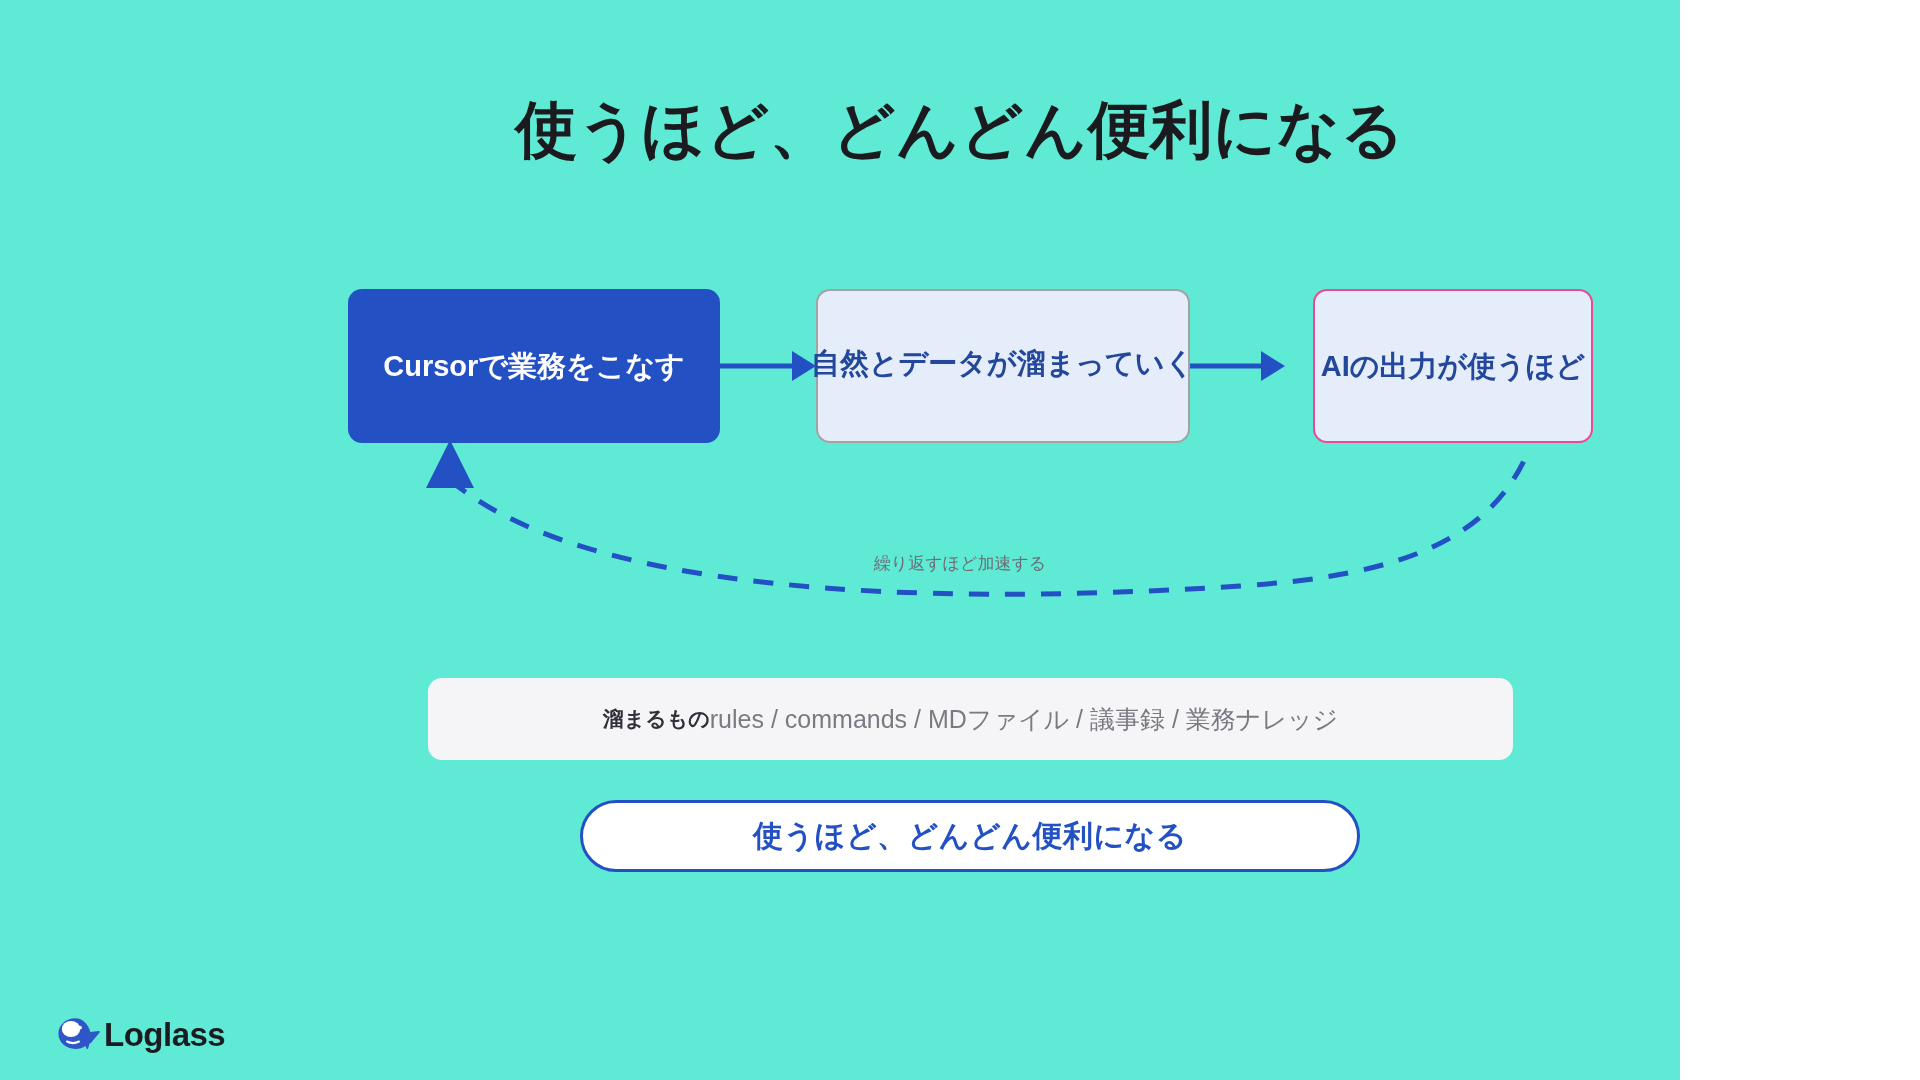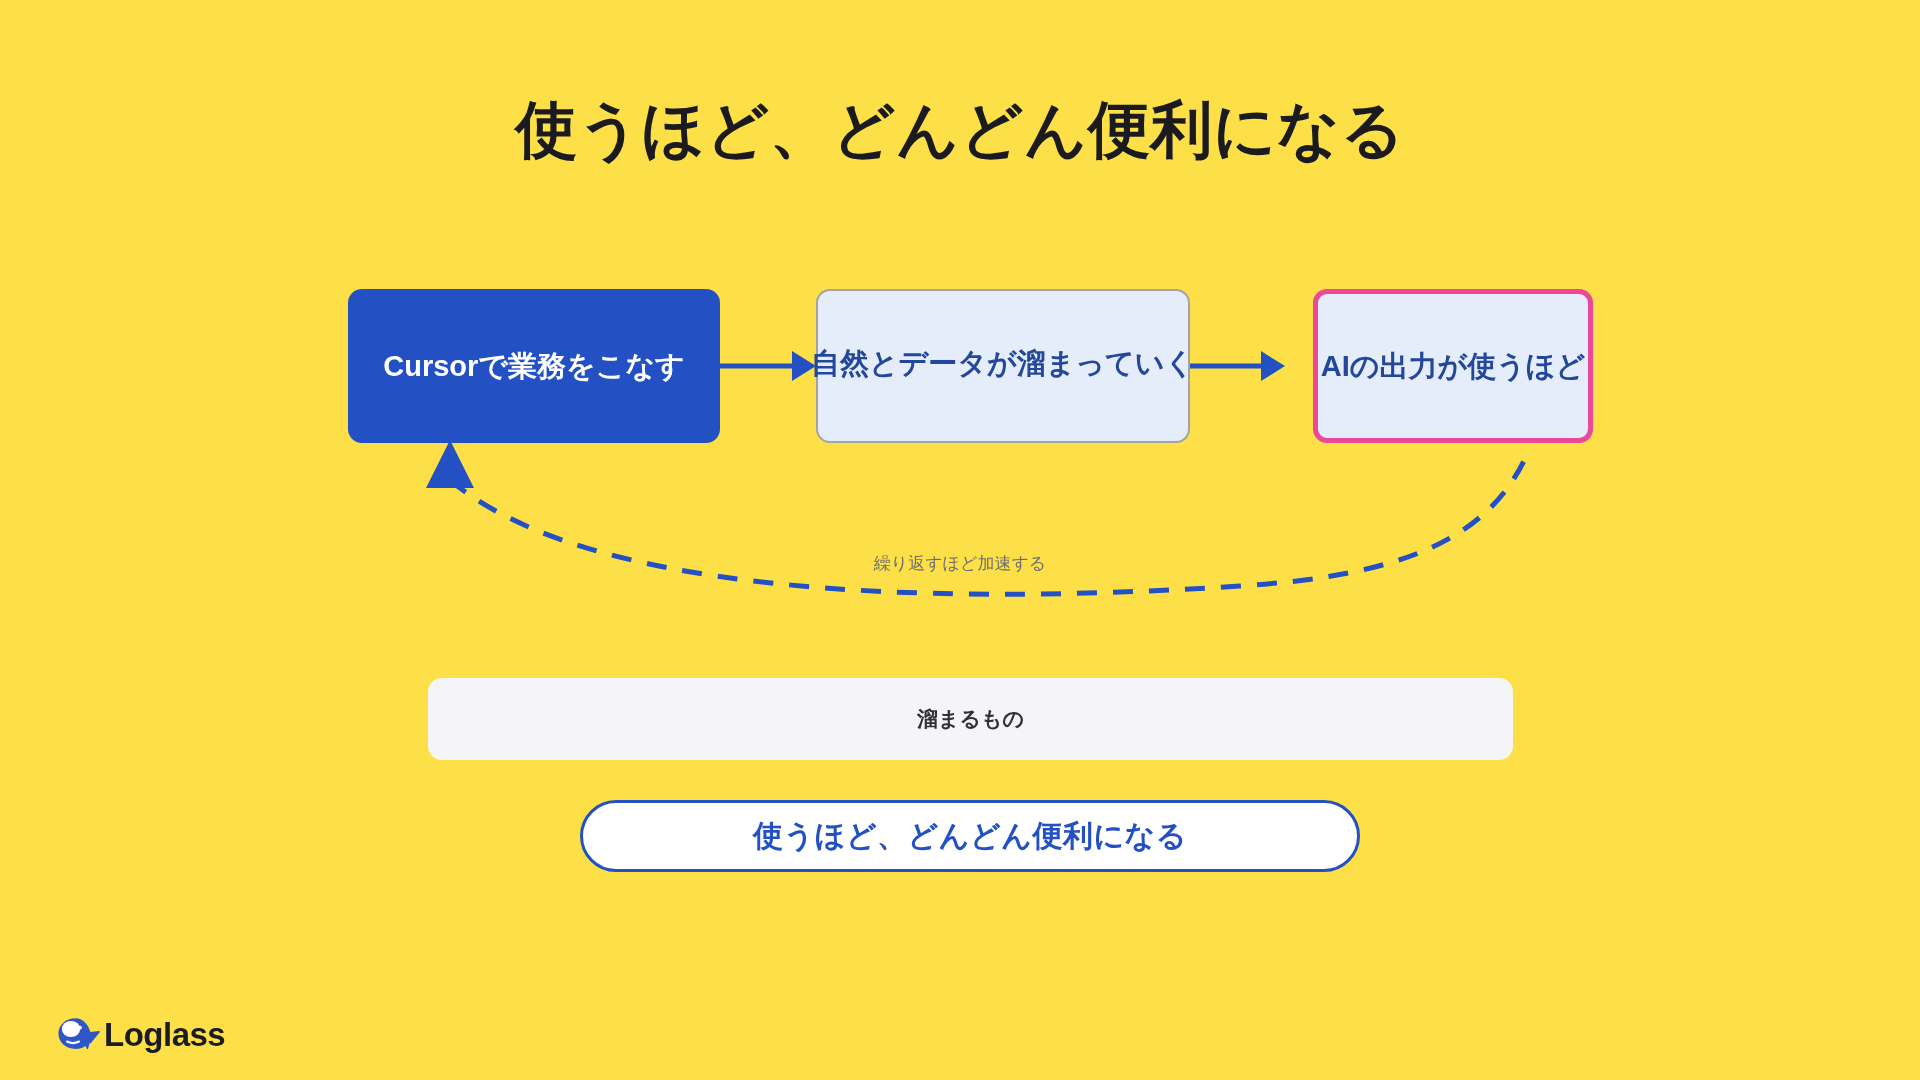--- a/index.html
+++ b/index.html
@@ -6,23 +6,23 @@
   html, body {
     width: 1920px;
     height: 1080px;
     background: #ffffff;
     font-family: "Liberation Sans", "DejaVu Sans", sans-serif;
     overflow: hidden;
   }
 
   #slide {
     position: relative;
-    width: 1920px;
+    width: 1680px;
     height: 1080px;
-    background: #fde047;
+    background: #5eead4;
   }
 
   
   #slide-title {
     position: absolute;
     left: 0;
     top: 88px;
     width: 1920px;
     text-align: center;
     font-size: 62px;
@@ -67,21 +67,21 @@
     width: 374px;
     background: #e5ecfa;
     color: #23479b;
     border: 2px solid #a3a3a3;
     font-family: Liberation Mono, monospace;
   }
   #flow-box-3 {
     width: 280px;
     background: #e5ecfa;
     color: #23479b;
-    border: 5px solid #ec4899;
+    border: 2px solid #ec4899;
     margin-left: 28px;
   }
 
   .flow-arrow {
     flex: 1 1 auto;
     height: 40px;
     position: relative;
   }
   .flow-arrow .shaft {
     position: absolute;
@@ -228,20 +228,21 @@
 
   <svg id="feedback-loop" viewBox="0 0 1160 180">
     <path d="M 70,40 C 200,150 520,168 860,146 C 1020,136 1110,100 1148,12" fill="none" stroke="#2351c4" stroke-width="5" stroke-linecap="butt" stroke-dasharray="20 16"></path>
     <polygon points="70,0 94,48 46,48" fill="#2351c4"></polygon>
   </svg>
 
   <div id="loop-label">繰り返すほど加速する</div>
 
   <div id="accumulate-panel">
     <div id="accumulate-heading">溜まるもの</div>
+    <div id="accumulate-items">rules / commands / MDファイル / 議事録 / 業務ナレッジ</div>
   </div>
 
   <div id="conclusion-pill">使うほど、どんどん便利になる</div>
 
   <div id="logo">
     <svg id="logo-mark" width="46" height="40" viewBox="0 0 46 40">
       <path d="M19.5 4.2 C9.8 4.2 2.4 11.0 2.4 19.6 C2.4 28.2 9.8 35.0 19.5 35.0
                C23.3 35.0 26.7 33.9 29.4 32.0 L30.6 34.6 C30.9 35.3 31.9 35.2 32.1 34.5
                L33.6 29.3 C34.0 29.5 34.6 29.4 34.9 29.0 L43.6 18.6
                C44.2 17.9 43.6 16.8 42.7 16.9 L34.4 18.0

